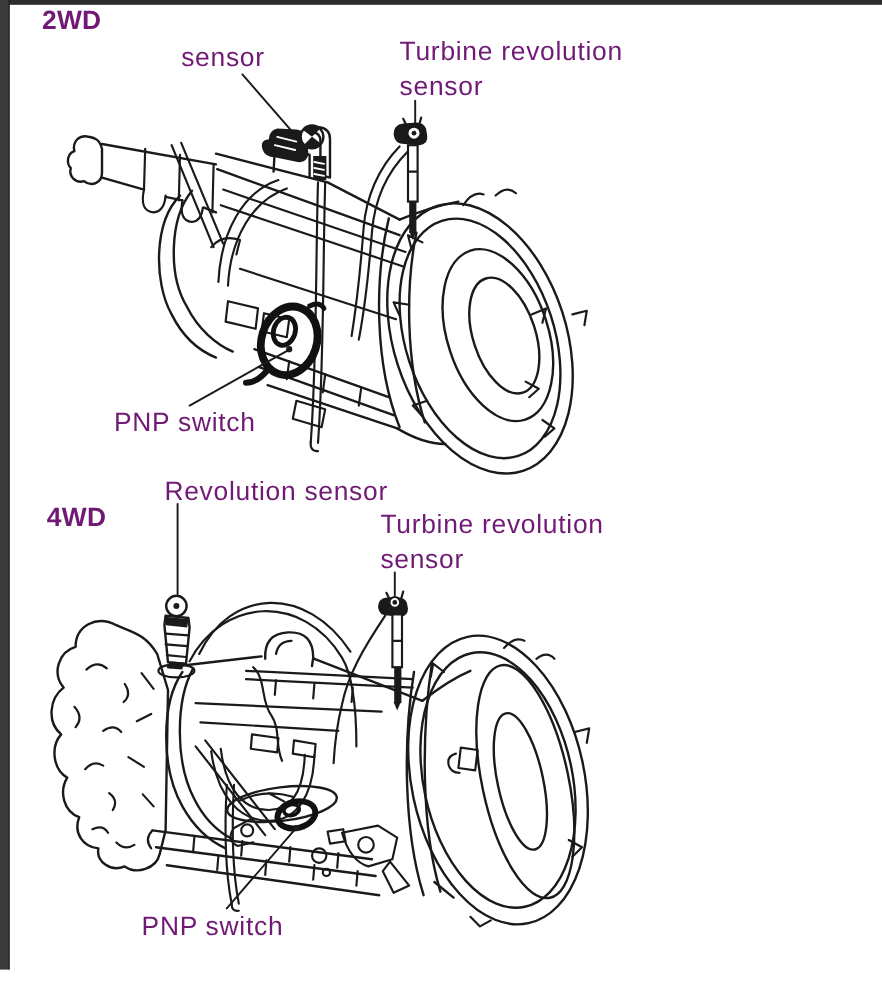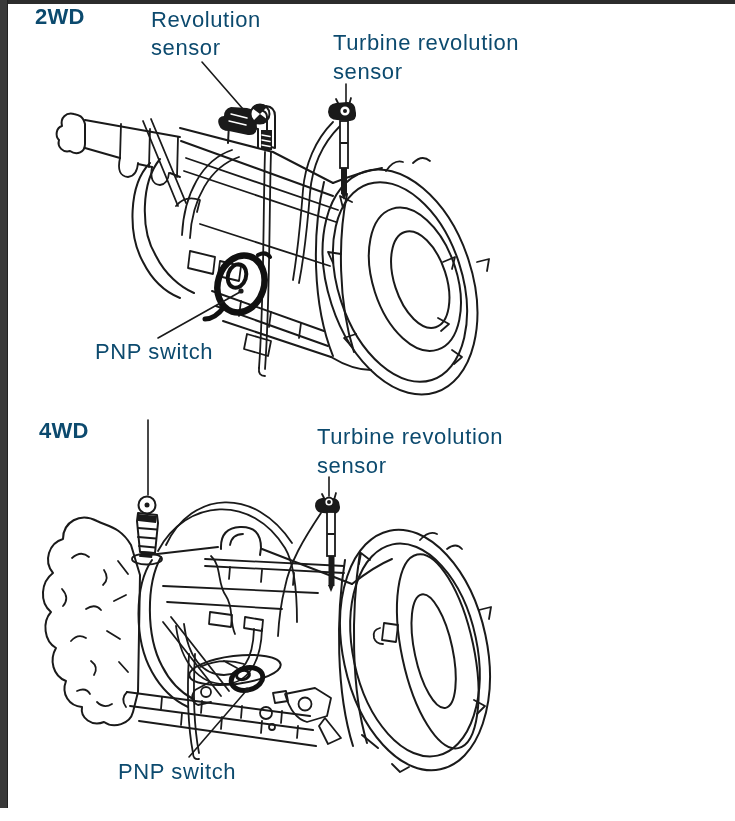--- a/index.html
+++ b/index.html
@@ -4,47 +4,47 @@
 <style>
   html,body{margin:0;padding:0;}
   body{background:#ffffff;}
   .canvas{
     position:relative;width:735px;height:821px;background:#ffffff;overflow:hidden;
     font-family:"Liberation Sans",sans-serif;
   }
   .top-rule{position:absolute;left:0;top:0;width:735px;height:4px;background:#2c2c2c;}
   .left-rule{position:absolute;left:0;top:0;width:7px;height:808px;background:#3a3a3a;border-right:1px solid #222;}
   .lbl{
-    position:absolute;color:#0c4a6e;font-size:22px;line-height:1;letter-spacing:0.6px;
+    position:absolute;color:#701a75;font-size:22px;line-height:1;letter-spacing:0.6px;
     white-space:nowrap;
   }
   .lbl.bold{font-weight:700;letter-spacing:0.2px;}
   svg.art{position:absolute;left:0;top:0;}
   .ln{stroke:#1a1a1a;fill:none;stroke-width:2;stroke-linecap:round;stroke-linejoin:round;}
   .thin{stroke-width:1.8;}
   .leader{stroke:#1a1a1a;fill:none;stroke-width:1.6;stroke-linecap:round;}
   .blk{fill:#1a1a1a;stroke:none;}
   .wht{stroke:#ffffff;fill:none;stroke-width:1.5;stroke-linecap:round;}
   .heavy{stroke:#111;fill:none;stroke-linecap:round;}
 </style>
 </head>
 <body>
 
 <div class="canvas">
   <div class="top-rule"></div>
   <div class="left-rule"></div>
 
   <div class="lbl bold" style="left:35px;top:6px">2WD</div>
-  <div class="lbl" style="left:151px;top:9px">Revolution</div>
   <div class="lbl" style="left:151px;top:37px">sensor</div>
   <div class="lbl" style="left:333px;top:32px">Turbine revolution</div>
   <div class="lbl" style="left:333px;top:61px">sensor</div>
   <div class="lbl" style="left:95px;top:341px">PNP switch</div>
 
   <div class="lbl bold" style="left:39px;top:420px">4WD</div>
+  <div class="lbl" style="left:137px;top:399px">Revolution sensor</div>
   <div class="lbl" style="left:317px;top:426px">Turbine revolution</div>
   <div class="lbl" style="left:317px;top:455px">sensor</div>
   <div class="lbl" style="left:118px;top:761px">PNP switch</div>
 
   <svg class="art" width="735" height="821" viewBox="0 0 735 821">
 
     <g>
 
       <g>
         <path class="ln" d="M74,114 C66,112 60,118 62,126 C56,128 55,136 59,140 C57,147 63,153 70,151 C77,156 85,152 85,144 L85,124 C83,116 79,115 74,114 Z"></path>

